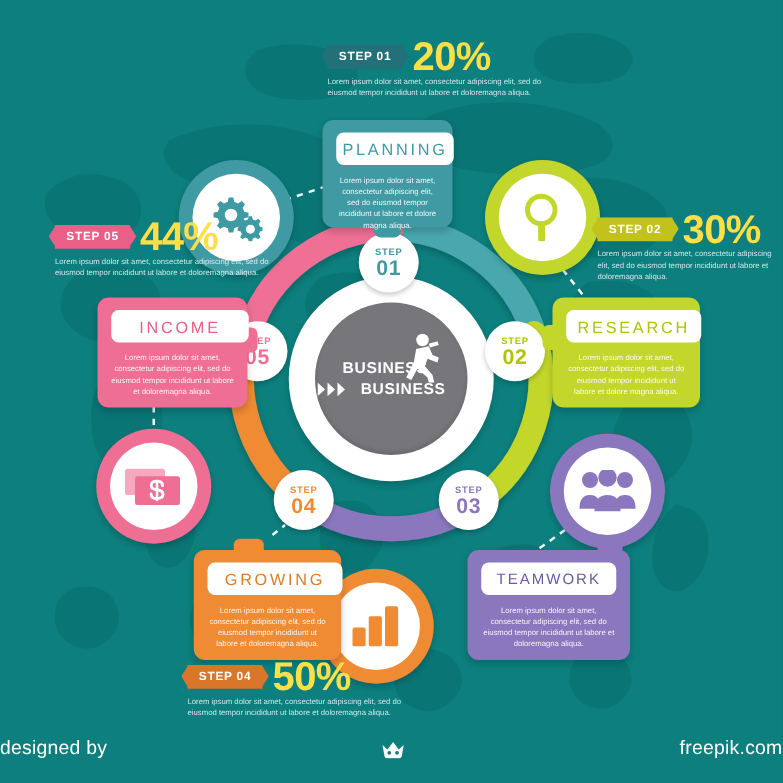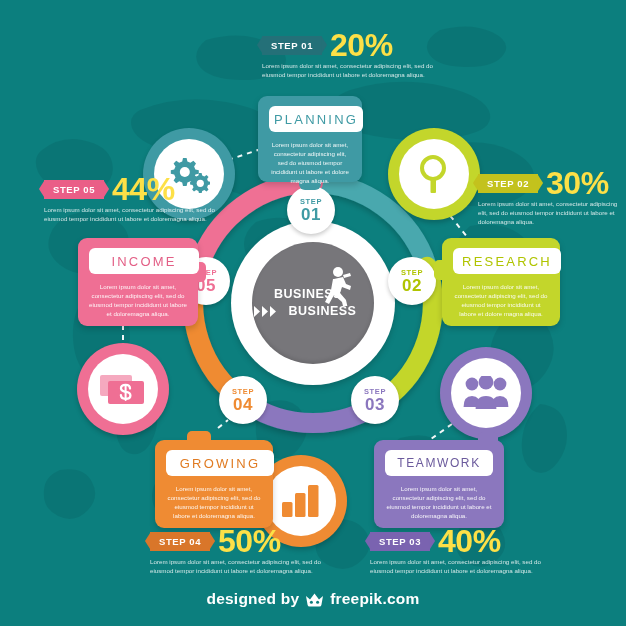--- a/index.html
+++ b/index.html
@@ -72,22 +72,22 @@
   .pct{font-size:32px;font-weight:bold;color:#fde047;letter-spacing:-.5px;
        line-height:25px;}
   .legend .txt{margin-top:3px;color:rgba(255,255,255,.82);font-size:6.2px;
        line-height:9px;}
 
   
   .dash{position:absolute;overflow:visible;}
 
   
   .footer{position:absolute;left:0;right:0;bottom:18px;display:flex;
-          align-items:center;justify-content:center;gap:6px;color:#fff;
-          font-size:15.5px;font-weight:bold;letter-spacing:.2px;}
+          align-items:center;justify-content:space-between;gap:6px;color:#fff;
+          font-size:15.5px;font-weight:normal;letter-spacing:.2px;}
 </style>
 </head>
 <body>
 
 <div id="stage">
 
   <div class="mapwrap">
     <svg viewBox="0 0 626 626" preserveAspectRatio="none" aria-hidden="true">
       <g fill="#0a6e6e">
         <path d="M42 150 q18 -14 40 -10 q26 5 30 22 q4 16 -10 26 q-16 12 -34 6 q-22 -7 -30 -22 q-6 -14 4 -22z"></path>
@@ -326,29 +326,20 @@
   <div class="legend" style="left:478px;top:170px;width:146px;">
     <div class="row">
       <div class="hex" style="background:#c3c21d;">
         <span>STEP 02</span>
       </div>
       <div class="pct">30%</div>
     </div>
     <div class="txt">Lorem ipsum dolor sit amet, consectetur adipiscing elit, sed do eiusmod tempor incididunt ut labore et doloremagna aliqua.</div>
   </div>
 
-  <div class="legend" style="left:370px;top:528px;width:172px;">
-    <div class="row">
-      <div class="hex" style="background:#7a63b0;">
-        <span>STEP 03</span>
-      </div>
-      <div class="pct">40%</div>
-    </div>
-    <div class="txt">Lorem ipsum dolor sit amet, consectetur adipiscing elit, sed do eiusmod tempor incididunt ut labore et doloremagna aliqua.</div>
-  </div>
 
   <div class="legend" style="left:150px;top:528px;width:172px;">
     <div class="row">
       <div class="hex" style="background:#d9762a;">
         <span>STEP 04</span>
       </div>
       <div class="pct">50%</div>
     </div>
     <div class="txt">Lorem ipsum dolor sit amet, consectetur adipiscing elit, sed do eiusmod tempor incididunt ut labore et doloremagna aliqua.</div>
   </div>

